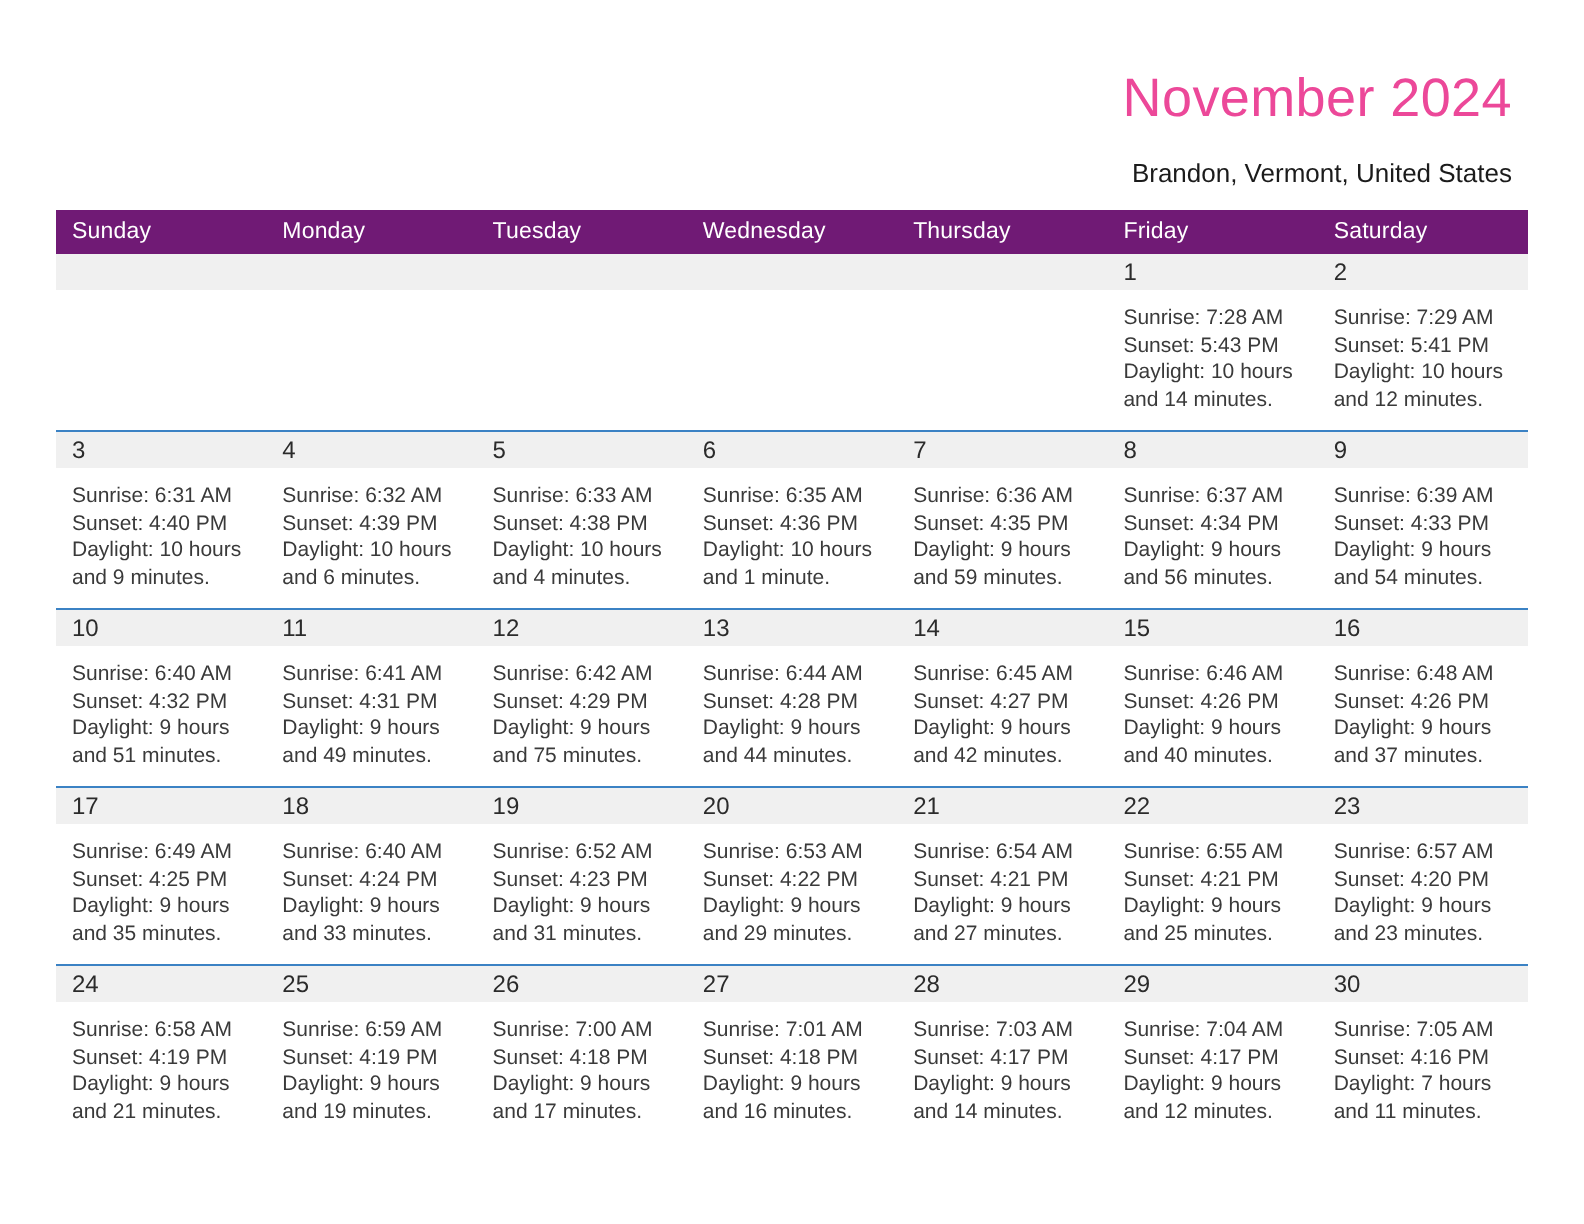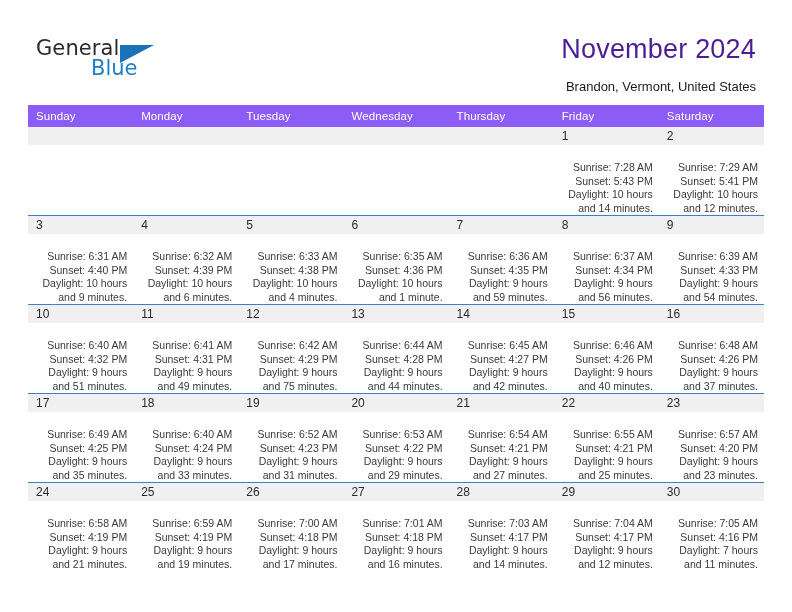--- a/index.html
+++ b/index.html
@@ -63,21 +63,21 @@
     border-left: 34px solid #1a72b8;
     border-bottom: 18px solid transparent;
   }
 
   .title {
     position: absolute;
     right: 36px;
     top: 34px;
     font-size: 27px;
     font-weight: 400;
-    color: #4c1d95;
+    color: #ec4899;
     letter-spacing: .2px;
     text-align: right;
     white-space: nowrap;
   }
   .subtitle {
     position: absolute;
     right: 36px;
     top: 79px;
     font-size: 13px;
     font-weight: 400;
@@ -89,21 +89,21 @@
   
   .cal {
     position: absolute;
     left: 28px;
     top: 105px;
     width: 736px;
     border-collapse: collapse;
     table-layout: fixed;
   }
   .cal th {
-    background: #8b5cf6;
+    background: #701a75;
     color: #ffffff;
     font-size: 11.5px;
     font-weight: normal;
     text-align: left;
     padding: 5px 0 5px 8px;
     height: 11px;
     border: none;
     letter-spacing: .1px;
   }
   .cal td {
@@ -127,41 +127,35 @@
     box-sizing: border-box;
     padding: 1px 0 0 8px;
     font-size: 12px;
     color: #2b2b2b;
     line-height: 17px;
   }
   .cell.empty .daynum-band {
     background: #f0f0f0;
   }
   .info {
-    padding: 16px 6px 0 8px;
+    padding: 8px 6px 0 8px;
     font-size: 10.5px;
     line-height: 13.6px;
     color: #3a3a3a;
-    text-align: right;
   }
   .info div { white-space: nowrap; }
   .info .wrap { white-space: normal; }
 </style>
 </head>
 <body>
 
 <div class="page">
 
   <div class="top">
 
-    <div class="brand">
-      <span class="brand-general">General</span>
-      <span class="brand-tri"></span>
-      <span class="brand-blue">Blue</span>
-    </div>
 
     <div class="title">November 2024</div>
     <div class="subtitle">Brandon, Vermont, United States</div>
   </div>
 
   <table class="cal">
     <thead>
       <tr>
         <th>Sunday</th>
         <th>Monday</th>

